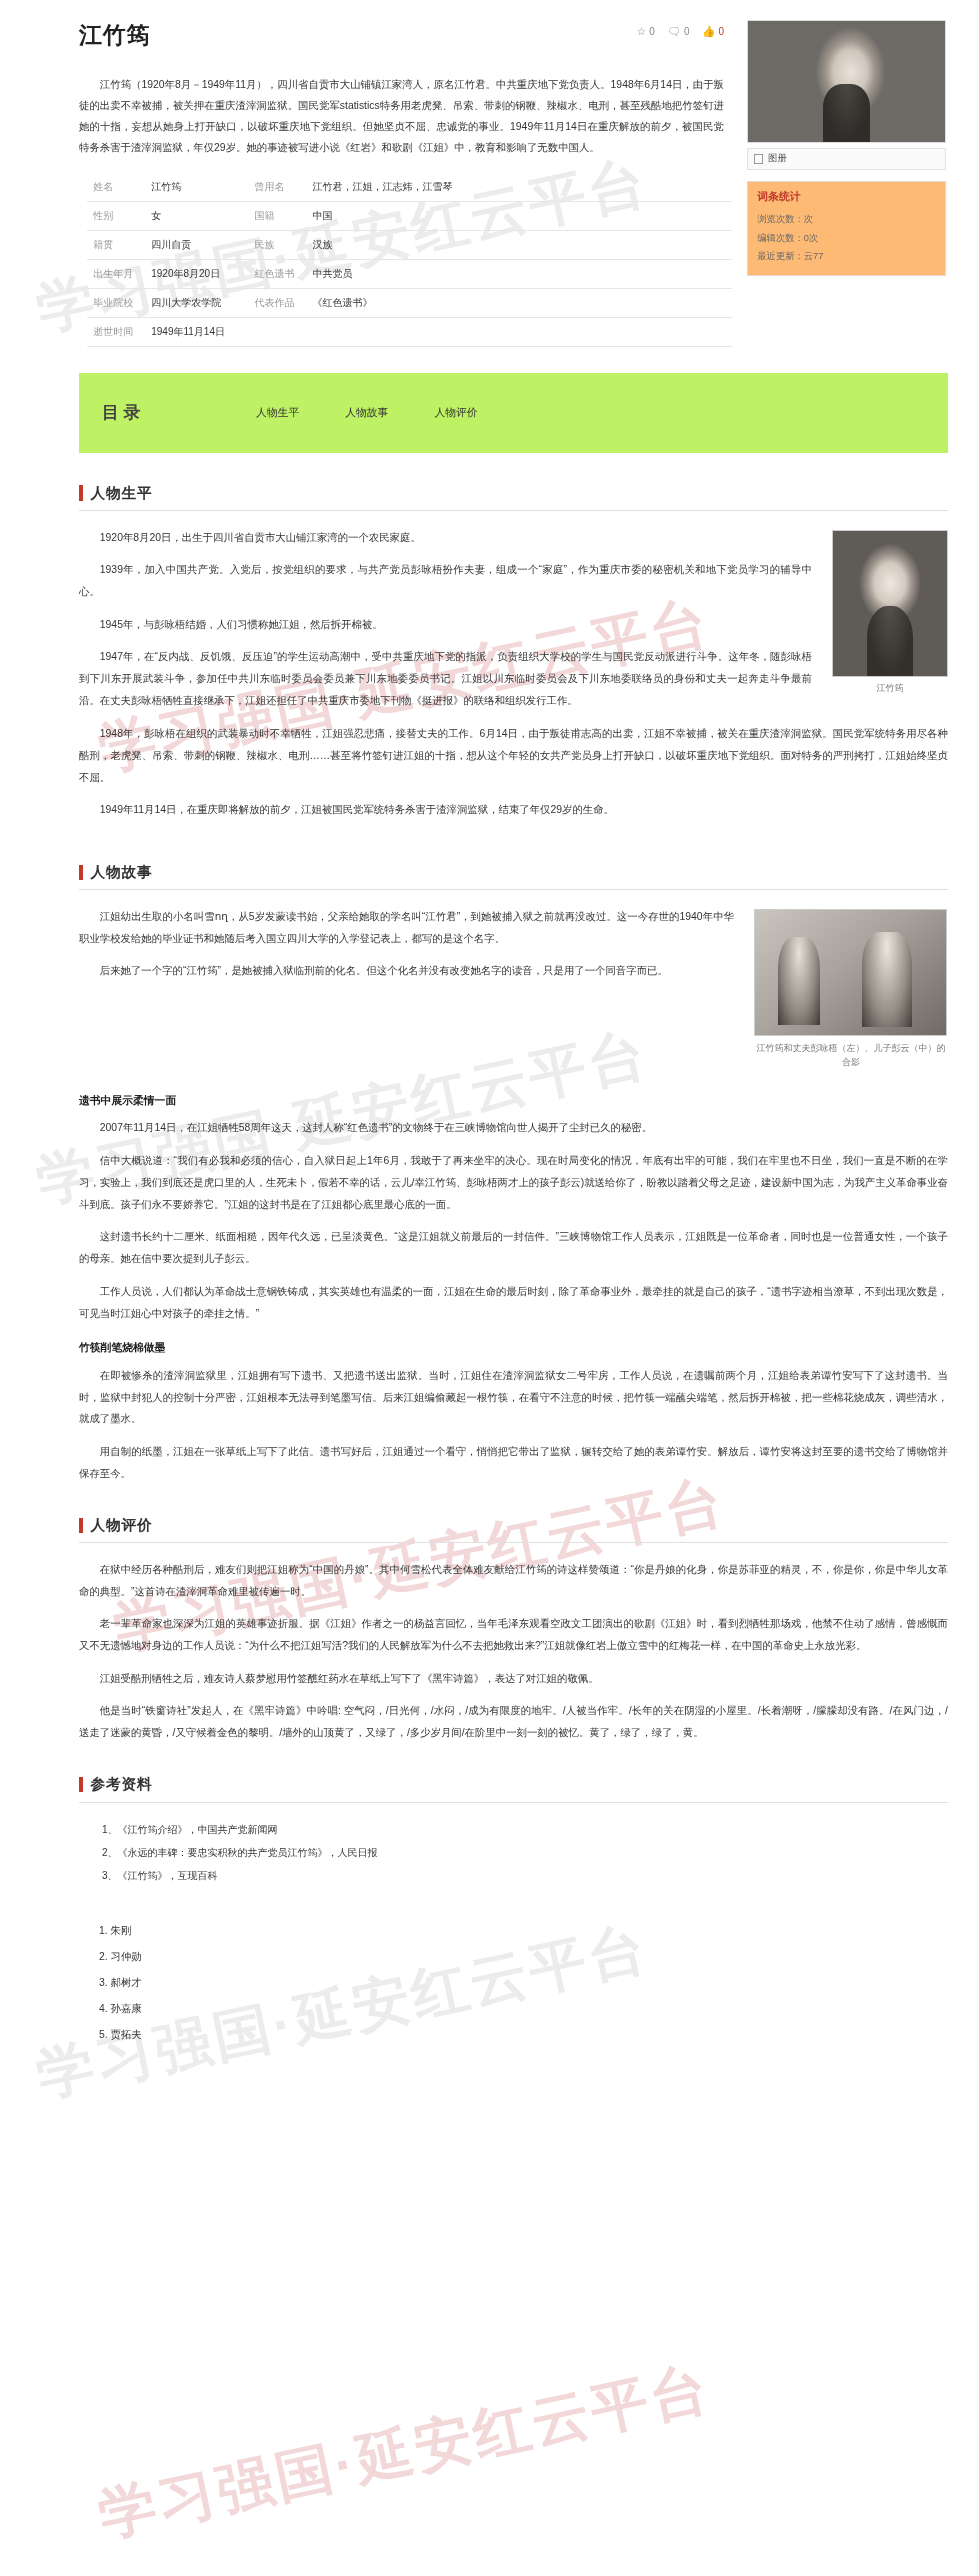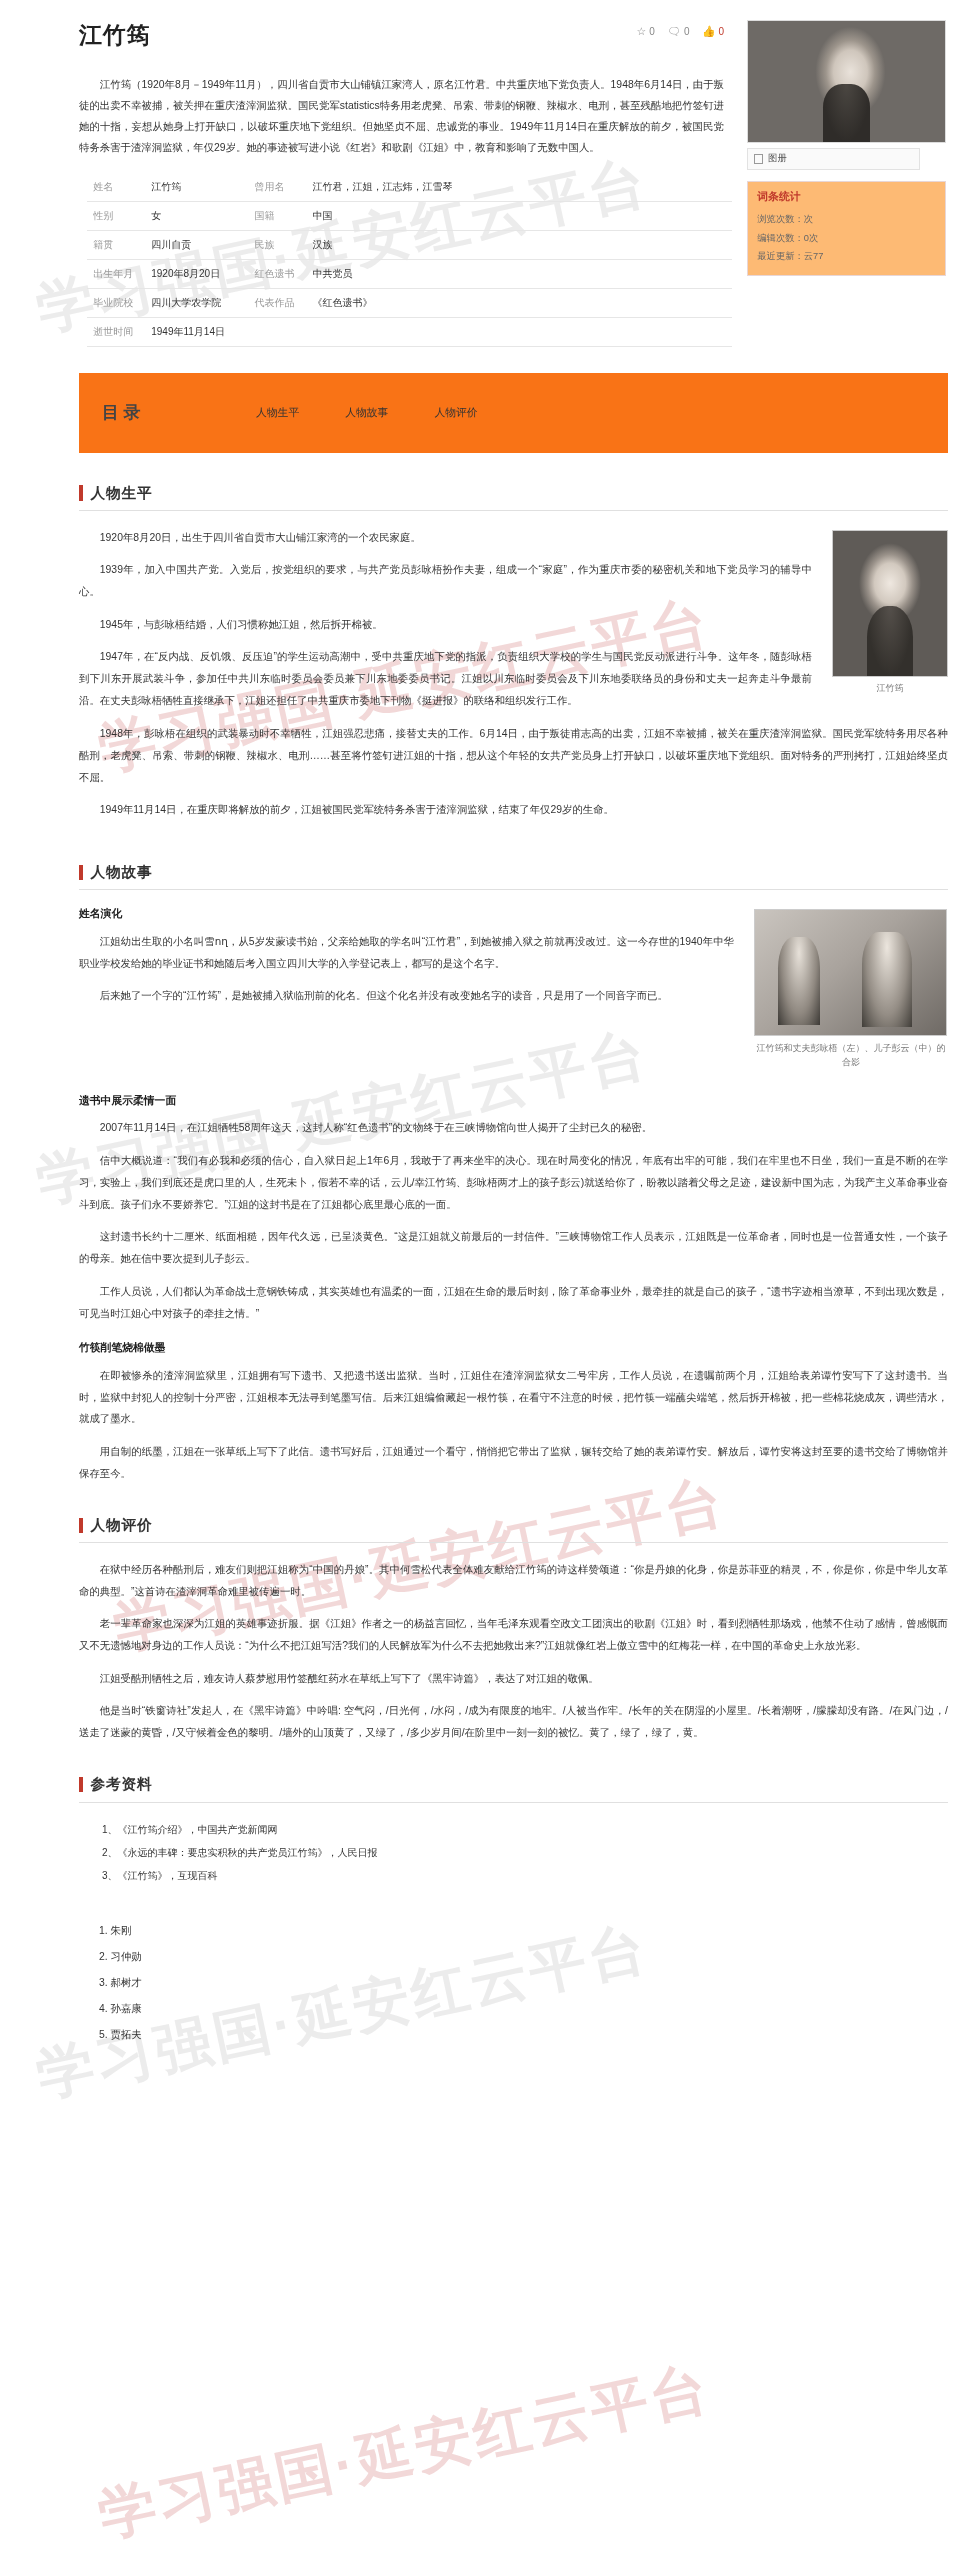--- a/index.html
+++ b/index.html
@@ -106,42 +106,42 @@
     content:""; position:absolute; left:38%; top:52%; width:24%; height:48%;
     background: radial-gradient(ellipse at 50% 0%, #4b4742 0%, #2f2c29 70%);
     border-radius: 40% 40% 0 0;
   }
   .album-row {
     margin-top: 4.6px;
     display:flex; align-items:center; gap:4.6px;
     font-size: 9.3px; color:#555;
     border: 0.8px solid #e2e2e2;
     padding: 3.9px 6.2px;
-    width: 173px;
+    width: 199px;
     background:#fafafa;
   }
   .album-row .sq {
     width:9.3px;height:9.3px;border:0.8px solid #999;display:inline-block;
   }
   .stats-box {
     margin-top: 10.8px;
     width: 199px;
     border: 0.8px solid #e8d6d6;
     background: #fdba74;
     padding: 7.7px 9.3px 9.3px 9.3px;
   }
   .stats-title {
     color:#c0392b; font-size: 10.8px; font-weight:bold; margin-bottom:6.2px;
   }
   .stats-line { font-size:9.3px; color:#666; line-height:2.0; }
 
   
   .catalog {
     margin: 26px 31px 0 31px;
-    background: #f97316;
+    background: #bef264;
     display: flex;
     align-items: center;
     height: 80px;
     padding: 0 23px;
   }
   .catalog-label {
     font-size: 17px; font-weight: bold; color:#444; letter-spacing: 4.6px;
     width: 154px;
   }
   .catalog-items { display:flex; gap: 46px; }
@@ -350,21 +350,20 @@
       <div class="sec-head">
         <span class="sec-bar"></span>
         <span class="sec-title">人物故事</span>
       </div>
 
       <div class="float-fig">
         <div class="fig-img2"></div>
         <div class="fig-cap">江竹筠和丈夫彭咏梧（左）、儿子彭云（中）的合影</div>
       </div>
 
-      <div class="sub-title">姓名演化</div>
       <p class="para">江姐幼出生取的小名叫雪ող，从5岁发蒙读书始，父亲给她取的学名叫“江竹君”，到她被捕入狱之前就再没改过。这一今存世的1940年中华职业学校发给她的毕业证书和她随后考入国立四川大学的入学登记表上，都写的是这个名字。</p>
       <p class="para">后来她了一个字的“江竹筠”，是她被捕入狱临刑前的化名。但这个化名并没有改变她名字的读音，只是用了一个同音字而已。</p>
       <div class="clear"></div>
 
       <div class="sub-title">遗书中展示柔情一面</div>
       <p class="para">2007年11月14日，在江姐牺牲58周年这天，这封人称“红色遗书”的文物终于在三峡博物馆向世人揭开了尘封已久的秘密。</p>
       <p class="para">信中大概说道：“我们有必我和必须的信心，自入狱日起上1年6月，我敢于了再来坐牢的决心。现在时局变化的情况，年底有出牢的可能，我们在牢里也不日坐，我们一直是不断的在学习，实验上，我们到底还是虎口里的人，生死未卜，假若不幸的话，云儿/幸江竹筠、彭咏梧两才上的孩子彭云)就送给你了，盼教以踏着父母之足迹，建设新中国为志，为我产主义革命事业奋斗到底。孩子们永不要娇养它。”江姐的这封书是在了江姐都心底里最心底的一面。</p>
       <p class="para">这封遗书长约十二厘米、纸面相糙，因年代久远，已呈淡黄色。“这是江姐就义前最后的一封信件。”三峡博物馆工作人员表示，江姐既是一位革命者，同时也是一位普通女性，一个孩子的母亲。她在信中要次提到儿子彭云。</p>
       <p class="para">工作人员说，人们都认为革命战士意钢铁铸成，其实英雄也有温柔的一面，江姐在生命的最后时刻，除了革命事业外，最牵挂的就是自己的孩子，“遗书字迹相当潦草，不到出现次数是，可见当时江姐心中对孩子的牵挂之情。”</p>
 

